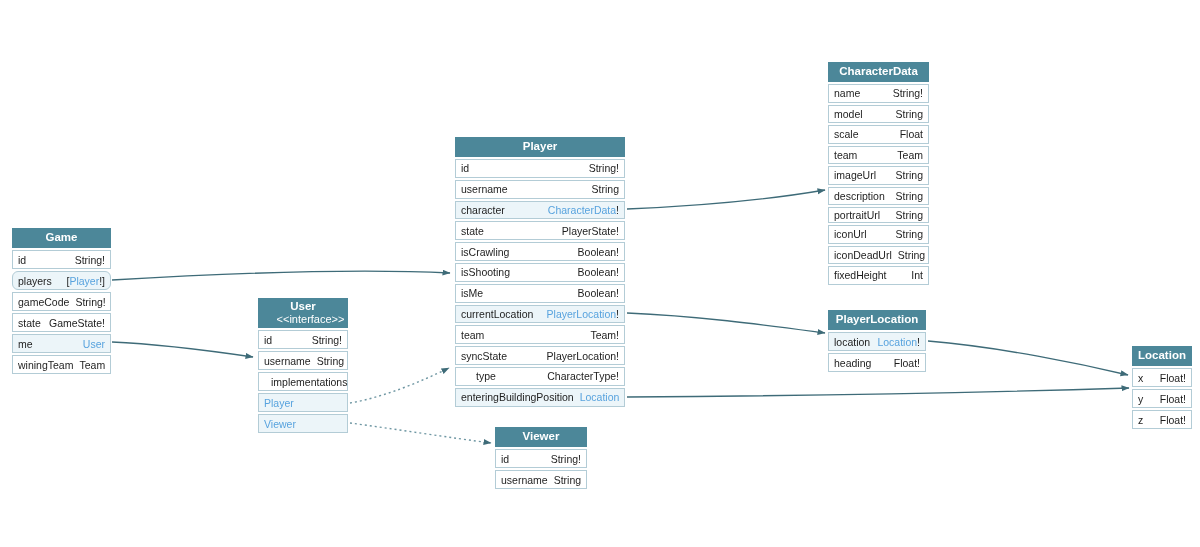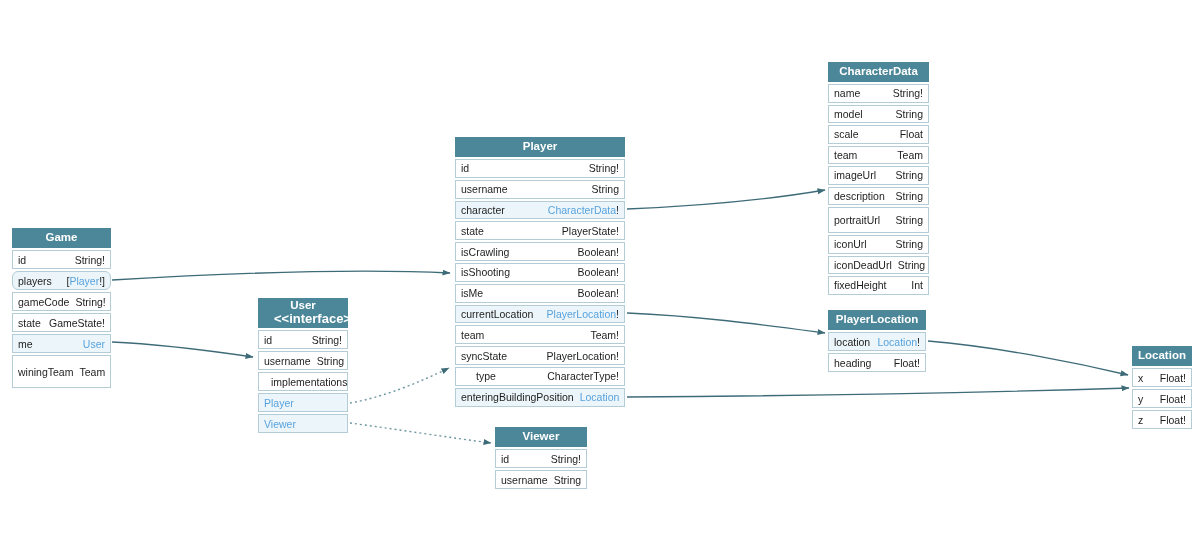--- a/index.html
+++ b/index.html
@@ -9,21 +9,21 @@
   path.edge{fill:none;stroke:var(--edge,#3e6b78);stroke-width:1.4;}
   path.edge.dashed{stroke-dasharray:2 3;stroke:var(--edge-dashed,#6f97a3);}
   .arrowhead{fill:var(--edge,#3e6b78);}
   .entity{position:absolute;font-size:10.5px;color:#1d1d1d;}
   .entity-header{
     background:var(--header-bg,#4c8799);color:#fff;text-align:center;
     font-weight:bold;font-size:11.5px;line-height:1.15;
     display:flex;flex-direction:column;justify-content:center;
     box-sizing:border-box;border:1px solid var(--header-bg,#4c8799);
   }
-  .entity-sub{font-weight:bold;font-size:13px;padding-left:15px;}
+  .entity-sub{font-weight:normal;font-size:11px;padding-left:15px;}
   .row{
     box-sizing:border-box;border:1px solid var(--border,#b3ccd6);
     background:#ffffff;display:flex;justify-content:space-between;
     align-items:center;padding:0 5px;white-space:nowrap;margin-top:2px;
   }
   .row.link-bg{background:var(--link-bg,#ecf5f9);}
   .fname{color:#1d1d1d;}
   .fname.link, .tlink{color:var(--link,#58a3de);}
   .ftype{margin-left:6px;text-align:right;}
 </style>
@@ -63,21 +63,21 @@
         <span class="ftype"><span>String!</span></span>
       </div>
       <div class="row" style="height: 19px;">
         <span class="fname">state</span>
         <span class="ftype"><span>GameState!</span></span>
       </div>
       <div class="row link-bg" style="height: 19px;">
         <span class="fname">me</span>
         <span class="ftype"><span class="tlink">User</span></span>
       </div>
-      <div class="row" style="height: 33px;">
+      <div class="row" style="height: 19px;">
         <span class="fname">winingTeam</span>
         <span class="ftype"><span>Team</span></span>
       </div>
     </div>
     <div class="entity" style="left: 258px; top: 298px; width: 90px;">
       <div class="entity-header" style="height: 30px;">
         <div>User</div>
         <div class="entity-sub">&lt;&lt;interface&gt;&gt;</div>
       </div>
       <div class="row" style="height: 19px;">
@@ -172,21 +172,21 @@
         <span class="ftype"><span>Team</span></span>
       </div>
       <div class="row" style="height: 18.5px;">
         <span class="fname">imageUrl</span>
         <span class="ftype"><span>String</span></span>
       </div>
       <div class="row" style="height: 18.5px;">
         <span class="fname">description</span>
         <span class="ftype"><span>String</span></span>
       </div>
-      <div class="row" style="height: 26px;">
+      <div class="row" style="height: 16px;">
         <span class="fname">portraitUrl</span>
         <span class="ftype"><span>String</span></span>
       </div>
       <div class="row" style="height: 18.5px;">
         <span class="fname">iconUrl</span>
         <span class="ftype"><span>String</span></span>
       </div>
       <div class="row" style="height: 18.5px;">
         <span class="fname">iconDeadUrl</span>
         <span class="ftype"><span>String</span></span>

